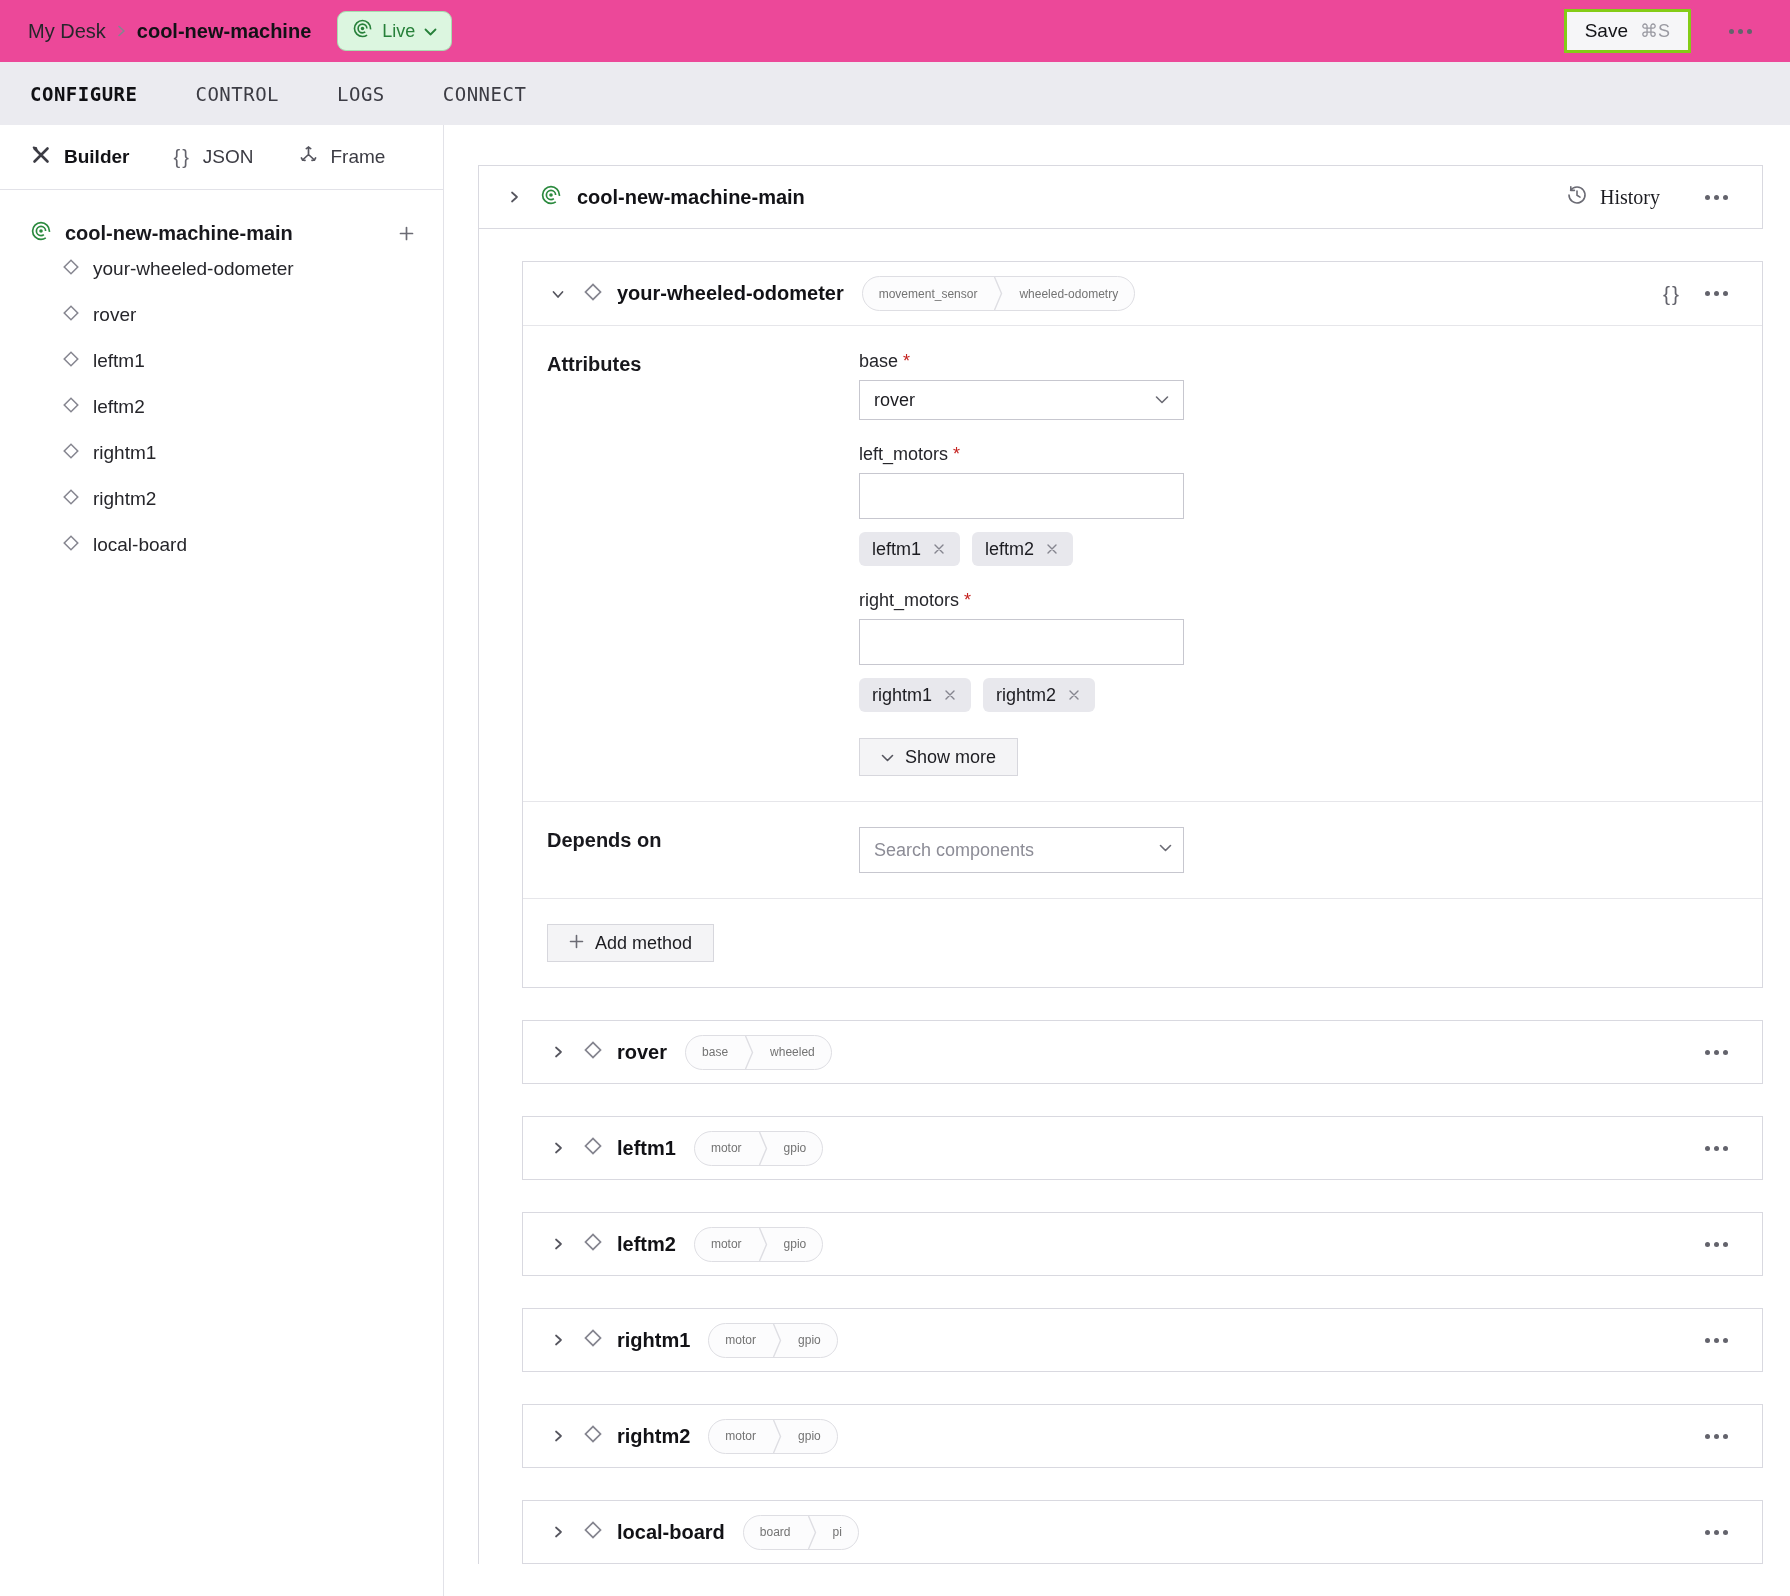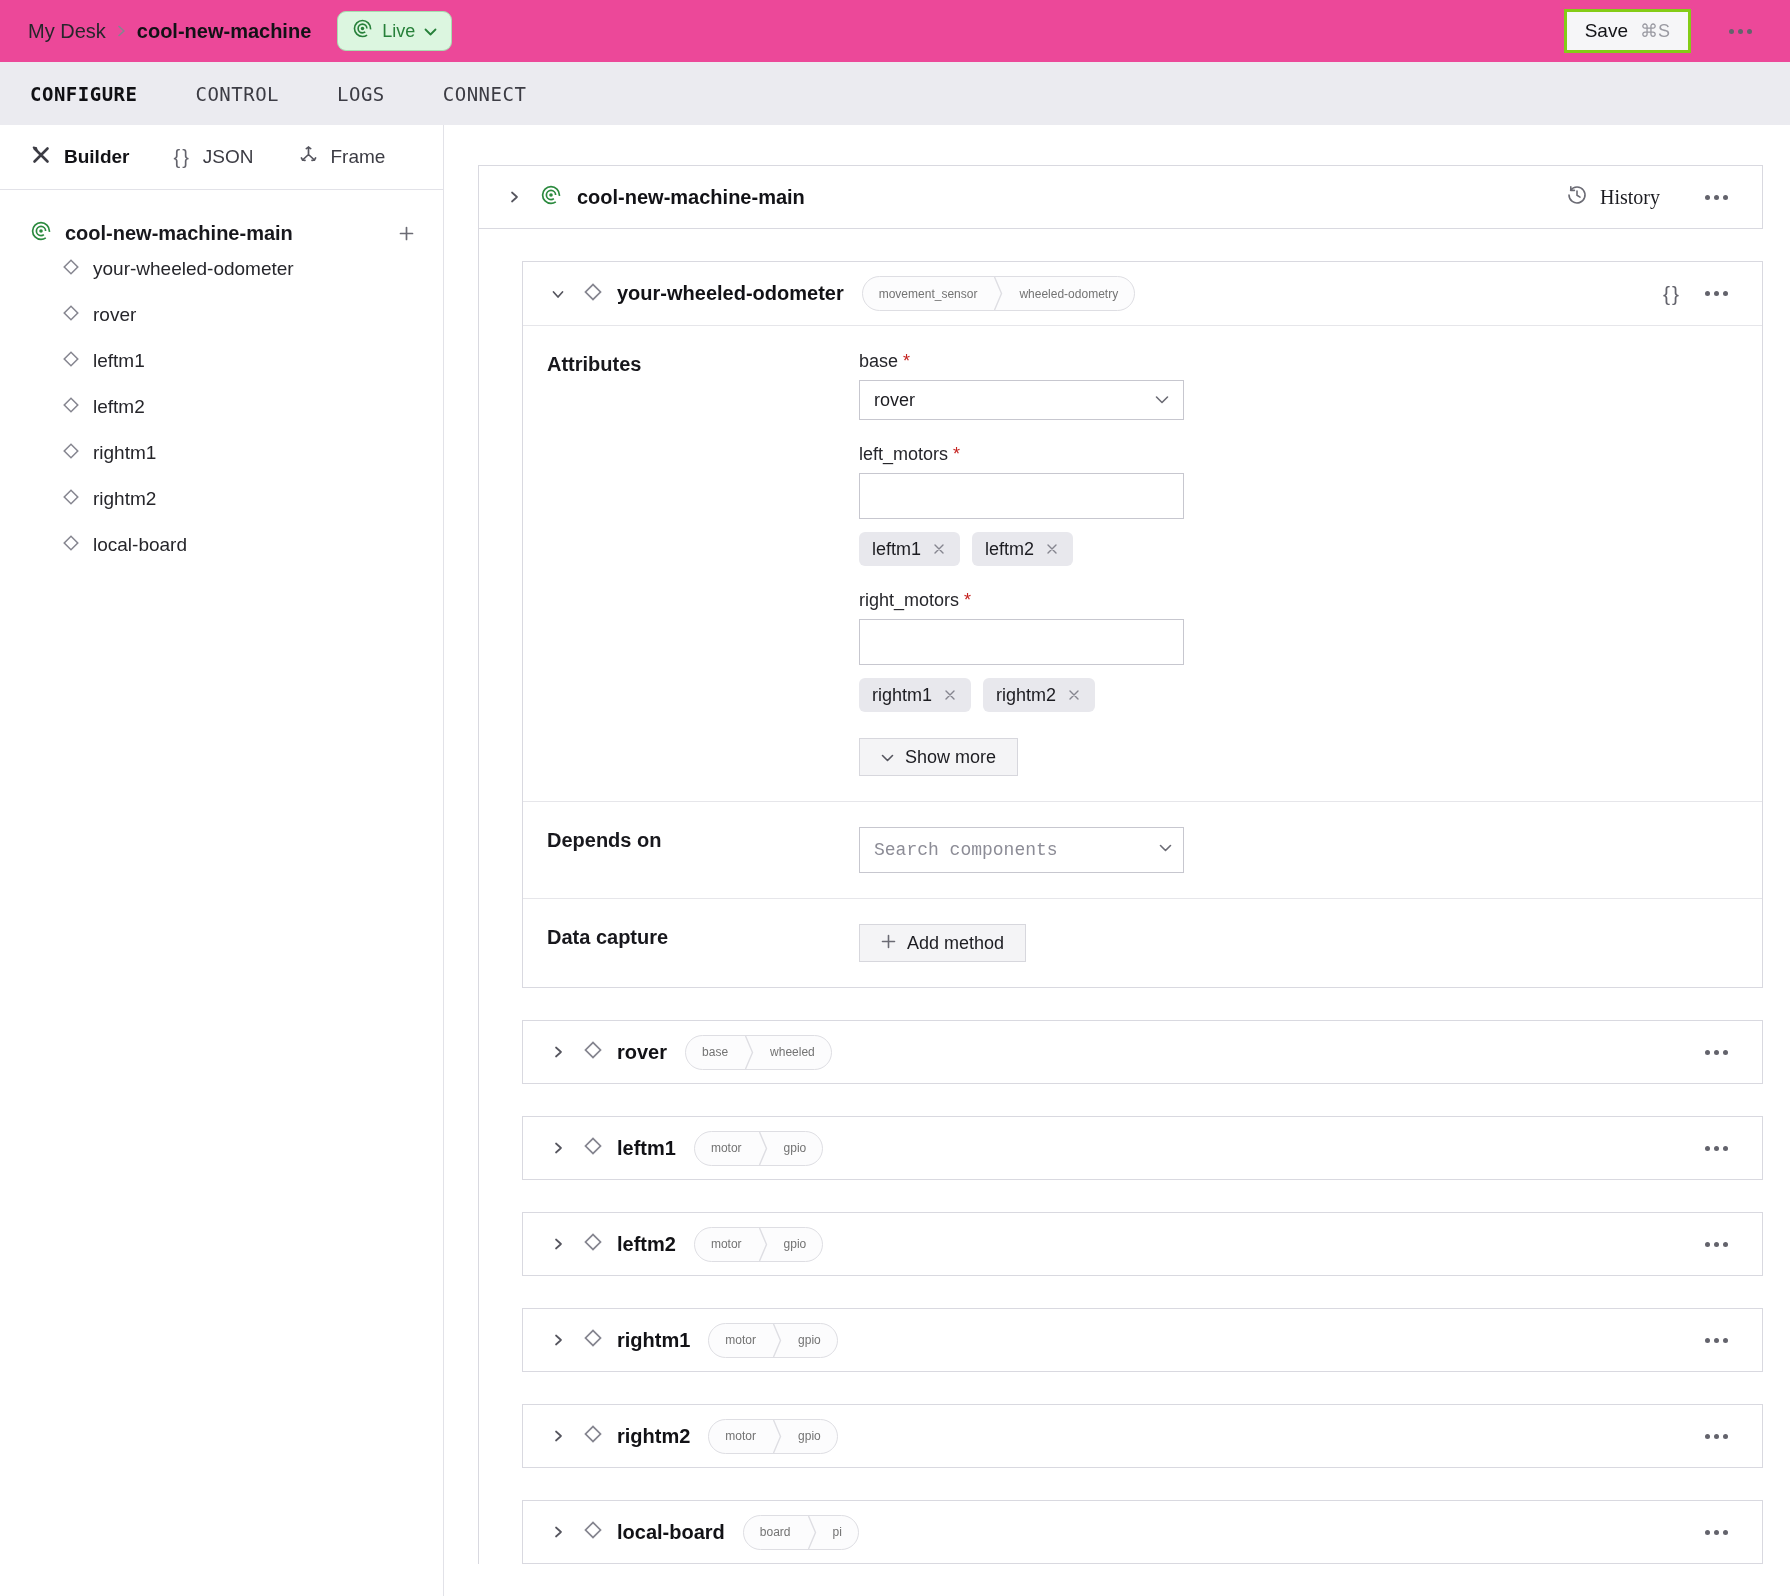--- a/index.html
+++ b/index.html
@@ -87,21 +87,21 @@
   .chip-row { display:flex; gap:12px; margin-top:13px; }
   .chip { display:flex; align-items:center; gap:10px; height:34px; background:#e8e8ed; border-radius:6px;
     padding:0 13px; font-size:18px; color:#1c1c21; }
   .chip-x { background:none; border:none; cursor:pointer; display:flex; align-items:center; padding:2px; }
   .gap24 { height:24px; } .gap26 { height:26px; }
   .ghost-btn { display:inline-flex; align-items:center; gap:11px; height:38px; padding:0 21px;
     background:#f4f4f6; border:1px solid #d7d7dd; font-size:18px; color:#1c1c21; cursor:pointer;
     font-family:inherit; width:fit-content; }
   .select-wrap { position:relative; width:325px; }
   .select-wrap input { width:100%; height:46px; border:1px solid #c7c7cf; padding:0 36px 0 14px;
-    font-size:18px; font-family:Liberation Mono, monospace; color:#1c1c21; outline:none; }
+    font-size:18px; font-family:Liberation Sans, sans-serif; color:#1c1c21; outline:none; }
   .select-wrap input::placeholder { color:#8c8c96; }
   .select-wrap svg { position:absolute; right:12px; top:17px; }
 
   .resource { height:64px; padding:0 24px; display:flex; align-items:center; gap:14px; }
   .resource .title { font-size:20px; font-weight:700; color:#121216; }
   .resource .spacer { flex:1; }
 </style>
 </head>
 <body>
 
@@ -375,21 +375,20 @@
           <div class="heading">Depends on</div>
           <div class="select-wrap">
             <input placeholder="Search components" style="">
             <svg width="13" height="9" viewBox="0 0 13 9">
                 <path d="M1.5 1.5l5 5 5-5" fill="none" stroke="#6b6b74" stroke-width="1.6" stroke-linecap="round" stroke-linejoin="round"></path>
               </svg>
           </div>
         </div>
 
         <div class="section">
-          <div class="heading">Data capture</div>
           <button class="ghost-btn">
             <span><svg width="15" height="15" viewBox="0 0 15 15">
                   <path d="M7.5 1.5v12M1.5 7.5h12" stroke="#6b6b74" stroke-width="1.6" stroke-linecap="round"></path>
                 </svg></span>
             <span>Add method</span>
           </button>
         </div>
       </section>
 
       <section class="card resource">

